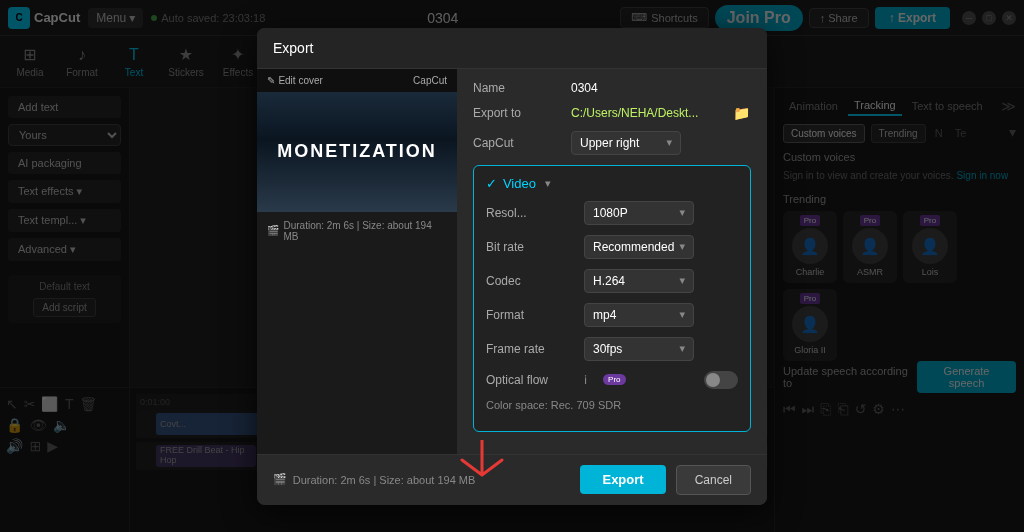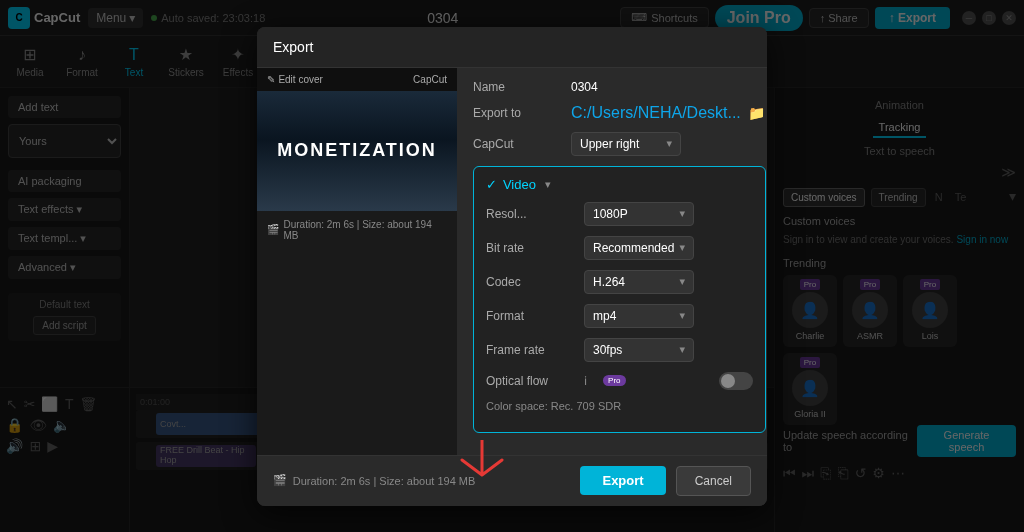--- a/index.html
+++ b/index.html
@@ -142,40 +142,39 @@
       cursor: pointer;
       font-size: 11px;
       width: 100%;
       text-align: left;
       margin-bottom: 6px;
     }
     .left-panel-select {
       background: #2a2a2a;
       border: 1px solid #444;
       color: #ccc;
-      padding: 9px 6px;
+      padding: 3px 6px;
       border-radius: 4px;
       font-size: 11px;
       width: 100%;
-      margin-bottom: 6px;
     }
     .left-panel-row { display: flex; gap: 4px; margin-bottom: 6px; }
 
     
     .right-panel {
       position: absolute;
       top: 88px;
       right: 0;
       width: 250px;
       bottom: 0;
       background: #1a1a1a;
       border-left: 1px solid #2a2a2a;
       padding: 8px;
     }
-    .right-panel-tabs { display: flex; gap: 4px; margin-bottom: 8px; align-items: center; flex-direction: column; }
+    .right-panel-tabs { display: flex; gap: 4px; margin-bottom: 8px; align-items: center; }
     .rp-tab {
       background: none; border: none;
       color: #888; font-size: 11px; cursor: pointer; padding: 3px 6px;
     }
     .rp-tab.active { color: #fff; border-bottom: 2px solid #00d4ff; }
     .rp-chevron { margin-left: auto; color: #666; font-size: 14px; cursor: pointer; }
     .rp-sub-row { display: flex; gap: 6px; margin-bottom: 8px; }
     .rp-sub-btn {
       background: #2a2a2a; border: 1px solid #444;
       color: #ccc; font-size: 10px; padding: 3px 7px;
@@ -339,21 +338,21 @@
     }
     .settings-row {
       display: flex; align-items: center;
       margin-bottom: 10px; gap: 8px;
     }
     .settings-label {
       color: #aaa; font-size: 12px;
       width: 90px; flex-shrink: 0;
     }
     .settings-value {
-      color: #0ea5e9; font-size: 16px;
+      color: #bef264; font-size: 12px;
       flex: 1;
     }
     .settings-value-input {
       background: none; border: none;
       color: #fff; font-size: 12px;
       flex: 1;
     }
     .folder-icon { color: #888; cursor: pointer; font-size: 14px; }
 
     

